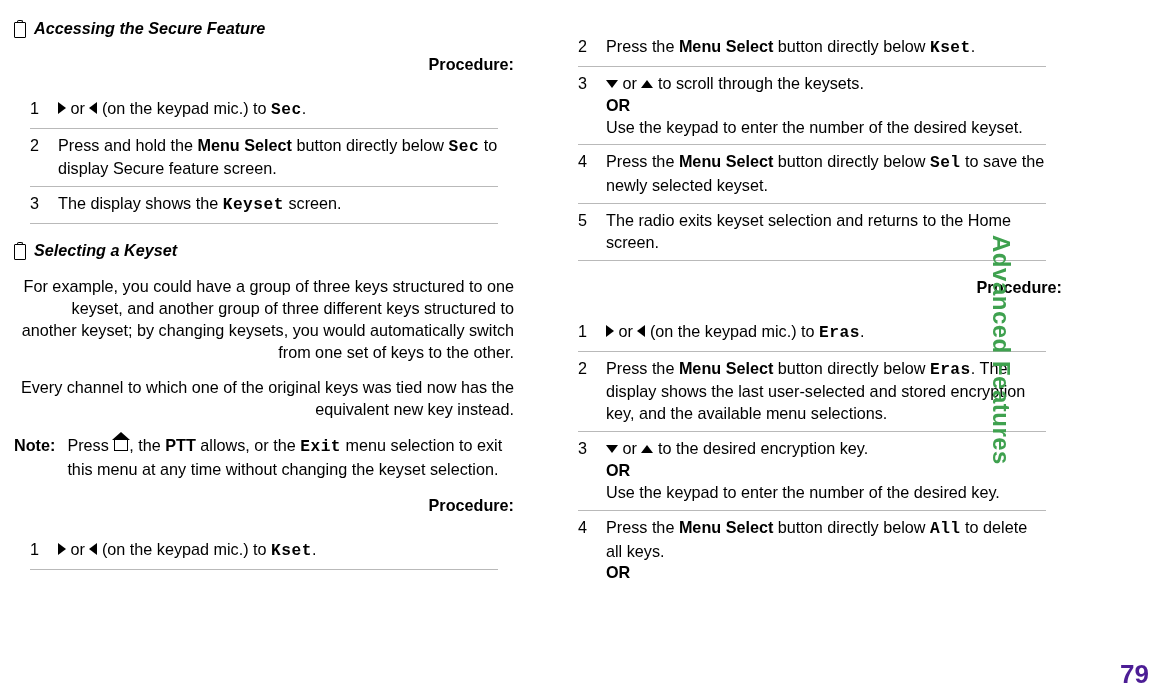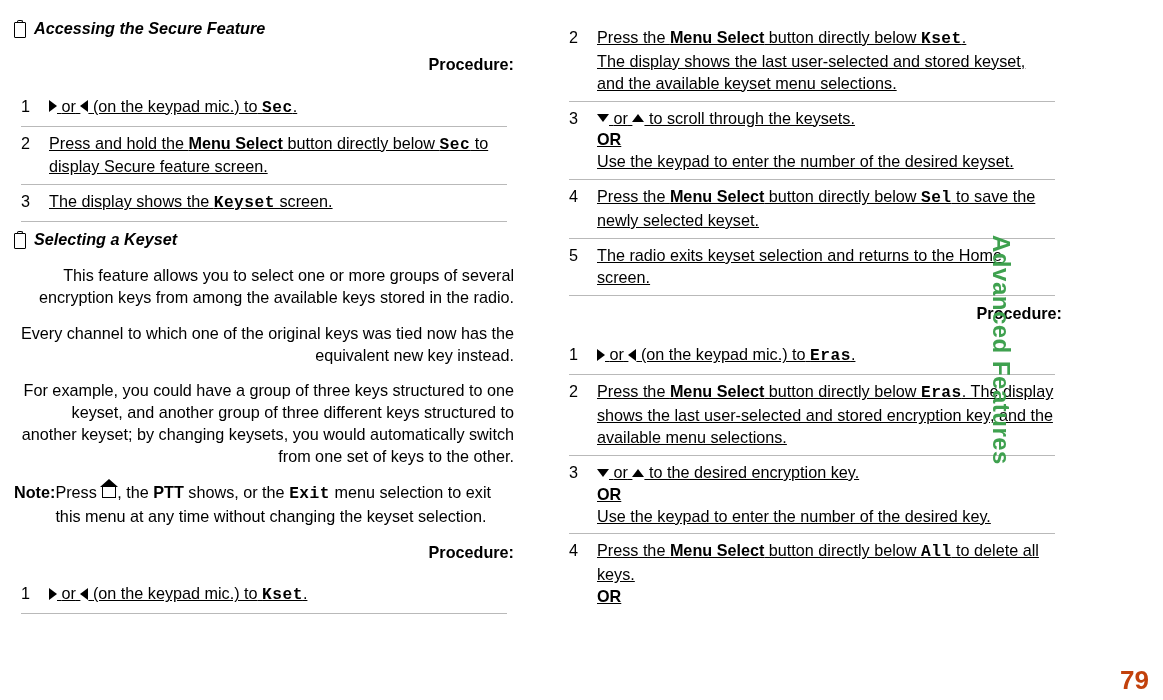--- a/index.html
+++ b/index.html
@@ -62,23 +62,22 @@
     width: 4px; height: 2px;
     border: 1px solid #000;
     border-bottom: none;
     transform: translateX(-50%);
     border-radius: 2px 2px 0 0;
   }
   .proc { font-weight: bold; margin: 0 0 14px 0; }
   ol.steps {
     list-style: none;
     padding: 0;
-    margin: 7px;
+    margin: 16px;
     counter-reset: step;
-    text-decoration: underline;
   }
   ol.steps > li {
     counter-increment: step;
     border-bottom: 1px solid #b9b9b9;
     padding: 6px 0 6px 28px;
     position: relative;
   }
   ol.steps > li::before {
     content: counter(step);
     position: absolute;
@@ -130,20 +129,21 @@
     content: "";
     position: absolute;
     top: -8px; left: -3px;
     width: 0; height: 0;
     border-left: 9px solid transparent;
     border-right: 9px solid transparent;
     border-bottom: 8px solid #000;
   }
   .note-row {
     display: flex;
+    gap: 12px;
     margin: 14px 0;
   }
   .note-label { font-weight: bold; flex: 0 0 auto; }
   .note-body { flex: 1; }
   .sidebar {
     width: 62px;
     flex: 0 0 auto;
     position: relative;
   }
   .side-text {
@@ -155,22 +155,22 @@
     color: #3fa14f;
     font-weight: bold;
     font-size: 24px;
     white-space: nowrap;
     letter-spacing: 0.5px;
   }
   .side-label { display:inline; }
   .page-num {
     position: absolute;
     right: 14px;
-    bottom: 4px;
-    color: #c2410c;
+    bottom: 10px;
+    color: #4c1d95;
     font-weight: bold;
     font-size: 26px;
   }
   .or { font-weight: bold; }
 </style>
 </head>
 <body>
 
 <div class="page">
   <div class="content">
@@ -197,28 +197,27 @@
         <li>
           <span>The display shows the </span><span class="mono">Keyset</span><span> screen.</span>
         </li>
       </ol>
 
       <div class="sec-head" style="">
         <span class="sec-icon"></span>
         <span class="section-title">Selecting a Keyset</span>
       </div>
 
-      <p>This feature allows you to select one or more groups of several encryption keys from among the available keys stored in the radio.</p>
+      <p>For example, you could have a group of three keys structured to one keyset, and another group of three different keys structured to another keyset; by changing keysets, you would automatically switch from one set of keys to the other.</p>
       <p>Every channel to which one of the original keys was tied now has the equivalent new key instead.</p>
-      <p>For example, you could have a group of three keys structured to one keyset, and another group of three different keys structured to another keyset; by changing keysets, you would automatically switch from one set of keys to the other.</p>
 
       <div class="note-row">
         <div class="note-label">Note:</div>
         <div class="note-body">
-          <span>Press </span><span class="home-icon"></span><span>, the </span><span class="b">PTT</span><span> shows, or the </span><span class="mono">Exit</span><span> menu selection to exit this menu at any time without changing the keyset selection.</span>
+          <span>Press </span><span class="home-icon"></span><span>, the </span><span class="b">PTT</span><span> allows, or the </span><span class="mono">Exit</span><span> menu selection to exit this menu at any time without changing the keyset selection.</span>
         </div>
       </div>
 
       <p class="proc">Procedure:</p>
 
       <ol class="steps">
         <li>
           <span class="tri tri-right"></span>
           <span>or</span>
           <span class="tri tri-left"></span>
@@ -226,21 +225,20 @@
           <span class="mono">Kset</span><span>.</span>
         </li>
       </ol>
     </div>
 
     <div class="col">
 
       <ol class="steps" style="counter-reset: step 1">
         <li>
           <span>Press the </span><span class="b">Menu Select</span><span> button directly below </span><span class="mono">Kset</span><span>.</span><br>
-          <span>The display shows the last user-selected and stored keyset, and the available keyset menu selections.</span>
         </li>
         <li>
           <span class="tri tri-down"></span>
           <span>or</span>
           <span class="tri tri-up"></span><span> to scroll through the keysets.</span><br>
           <span class="or">OR</span><br>
           <span>Use the keypad to enter the number of the desired keyset.</span>
         </li>
         <li>
           <span>Press the </span><span class="b">Menu Select</span><span> button directly below </span><span class="mono">Sel</span><span> to save the newly selected keyset.</span>

